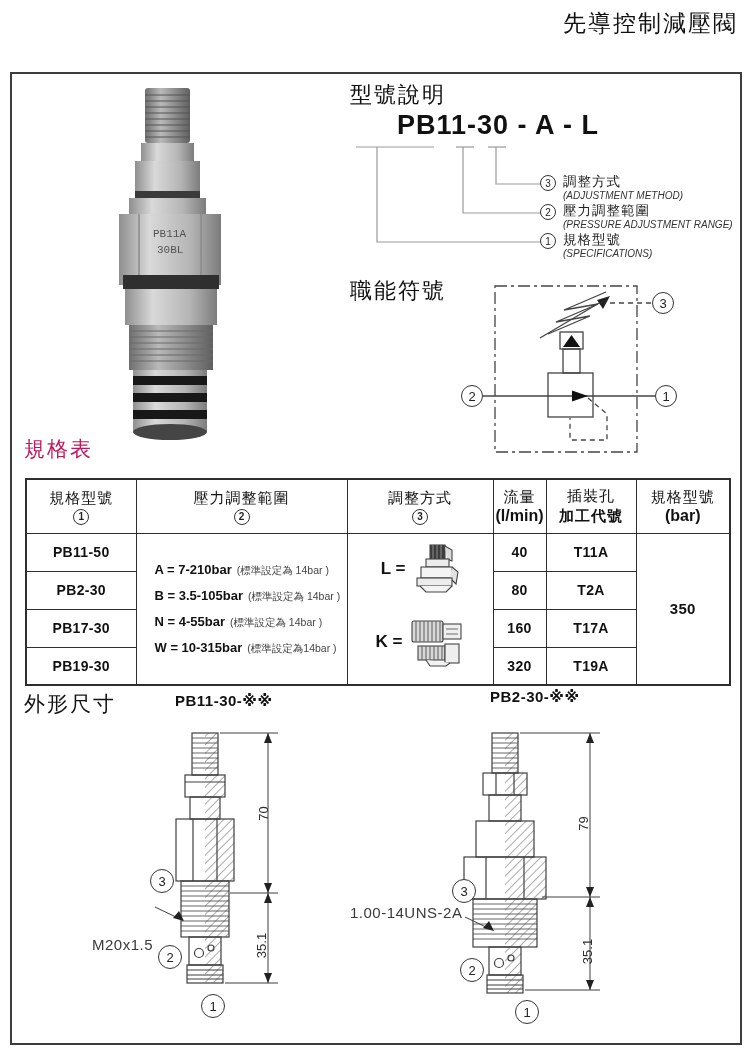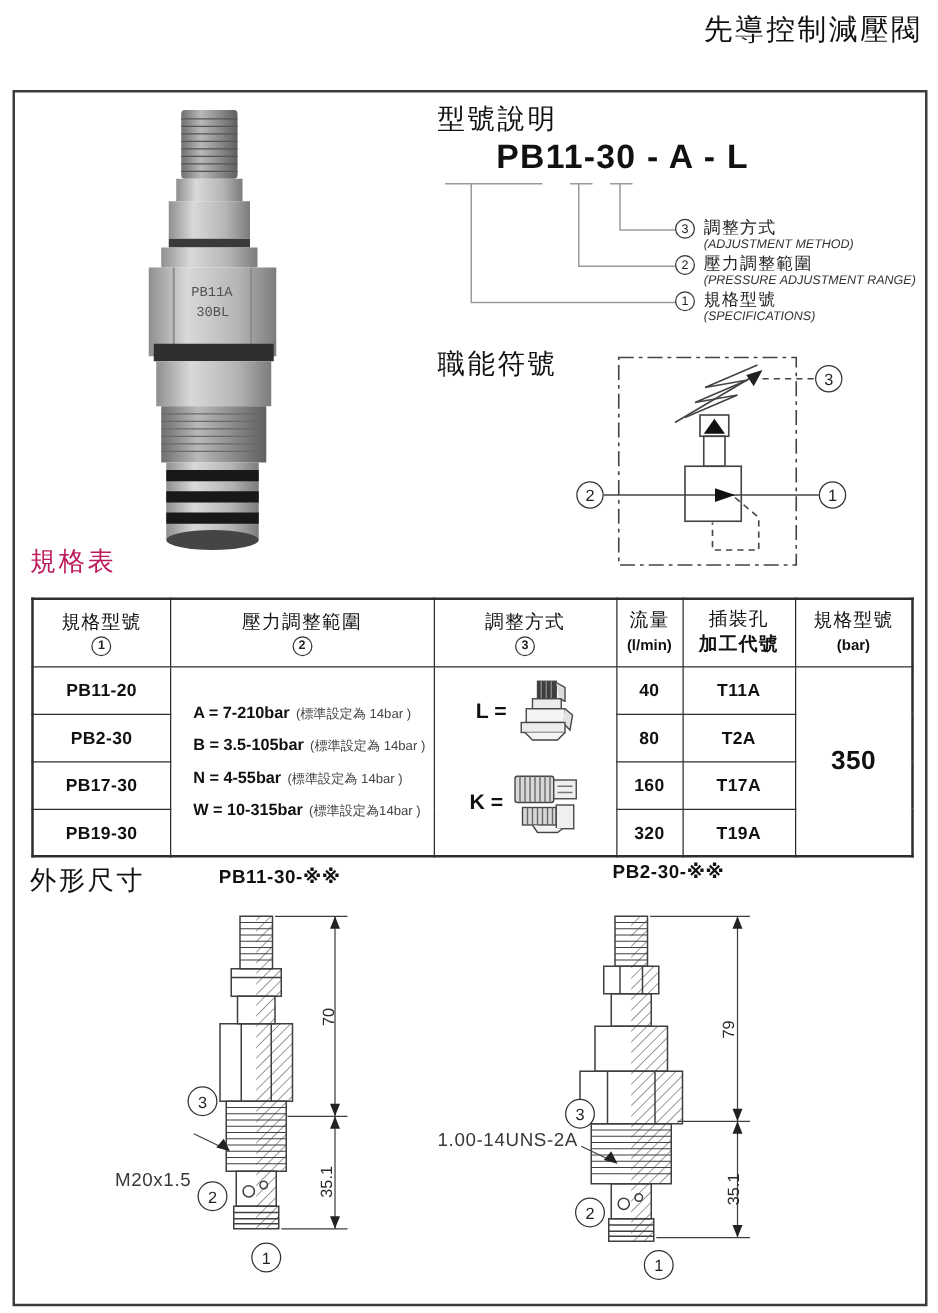--- a/index.html
+++ b/index.html
@@ -15,21 +15,21 @@
         white-space:nowrap;text-align:center;}
   .h-zh{font-size:22px;letter-spacing:2px;color:#111;}
   .callout-row{display:flex;align-items:flex-start;gap:7px;}
   .callout-zh{font-size:13.5px;letter-spacing:1px;line-height:14px;color:#222;}
   .callout-en{font-size:10px;line-height:12px;color:#333;margin-top:1px;white-space:nowrap;font-style:italic;}
   table.spec{border-collapse:collapse;table-layout:fixed;background:#fff;}
   table.spec th,table.spec td{border:1.6px solid #2e2e2e;padding:0;text-align:center;
         vertical-align:middle;box-sizing:border-box;}
   table.spec{border:2px solid #2e2e2e;}
   .th-title{font-size:15px;letter-spacing:1px;font-weight:normal;color:#111;line-height:20px;}
-  .th-sub{font-size:12px;font-weight:bold;color:#111;line-height:18px;}
+  .th-sub{font-size:16px;font-weight:bold;color:#111;line-height:18px;}
   .th-sub-zh{font-size:15px;font-weight:bold;letter-spacing:1px;color:#111;line-height:20px;}
   .cell-bold{font-size:14px;font-weight:bold;color:#111;letter-spacing:0.3px;}
   .pr-line{display:flex;align-items:baseline;gap:5px;white-space:nowrap;}
   .pr-code{font-size:13px;font-weight:bold;color:#111;}
   .pr-note{font-size:10.5px;color:#444;}
   .adj-row{display:flex;align-items:center;gap:8px;}
   .adj-label{font-size:17px;font-weight:bold;color:#111;}
   .dim-title{font-size:15px;font-weight:bold;letter-spacing:0.5px;color:#111;}
   .thread-label{font-size:15px;color:#3a3a3a;letter-spacing:0.5px;}
   svg{display:block;}
@@ -185,21 +185,21 @@
     <th>
       <div class="th-title">插裝孔</div>
       <div class="th-sub-zh">加工代號</div>
     </th>
     <th>
       <div class="th-title">規格型號</div>
       <div class="th-sub">(bar)</div>
     </th>
   </tr>
   <tr style="height:38px">
-    <td class="cell-bold">PB11-20</td>
+    <td class="cell-bold">PB11-50</td>
     <td rowspan="4" style="text-align:left;padding-left:18px;">
       <div style="display:flex;flex-direction:column;gap:10px;">
         <div class="pr-line">
               <span class="pr-code">A = 7-210bar</span>
               <span class="pr-note">(標準設定為 14bar )</span>
             </div>
         <div class="pr-line">
               <span class="pr-code">B = 3.5-105bar</span>
               <span class="pr-note">(標準設定為 14bar )</span>
             </div>
@@ -260,21 +260,21 @@
                   </g>
               <rect x="35" y="27" width="14" height="19" fill="#efefef"></rect>
               <path d="M16 43 L20 49 H36 L40 46" fill="#f2f2f2"></path>
             </g>
           </svg>
         </div>
       </div>
     </td>
     <td class="cell-bold">40</td>
     <td class="cell-bold">T11A</td>
-    <td rowspan="4" class="cell-bold" style="font-size:21px;">350</td>
+    <td rowspan="4" class="cell-bold" style="font-size:15px;">350</td>
   </tr>
   <tr style="height:38px">
     <td class="cell-bold">PB2-30</td>
     <td class="cell-bold">80</td>
     <td class="cell-bold">T2A</td>
   </tr>
   <tr style="height:38px">
     <td class="cell-bold">PB17-30</td>
     <td class="cell-bold">160</td>
     <td class="cell-bold">T17A</td>

